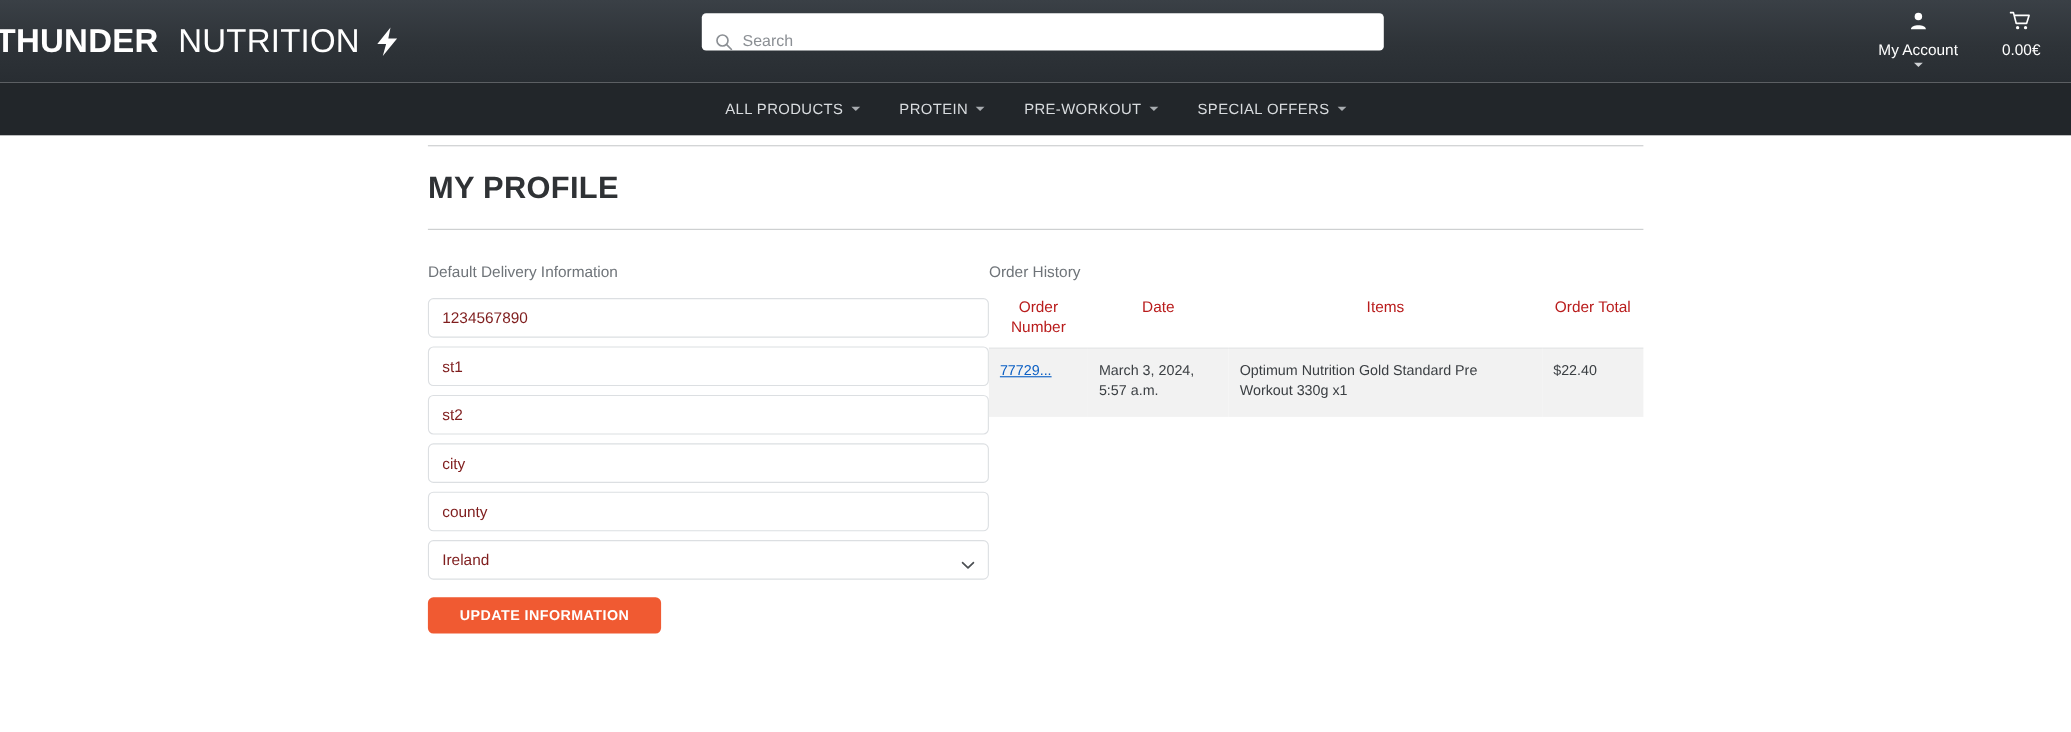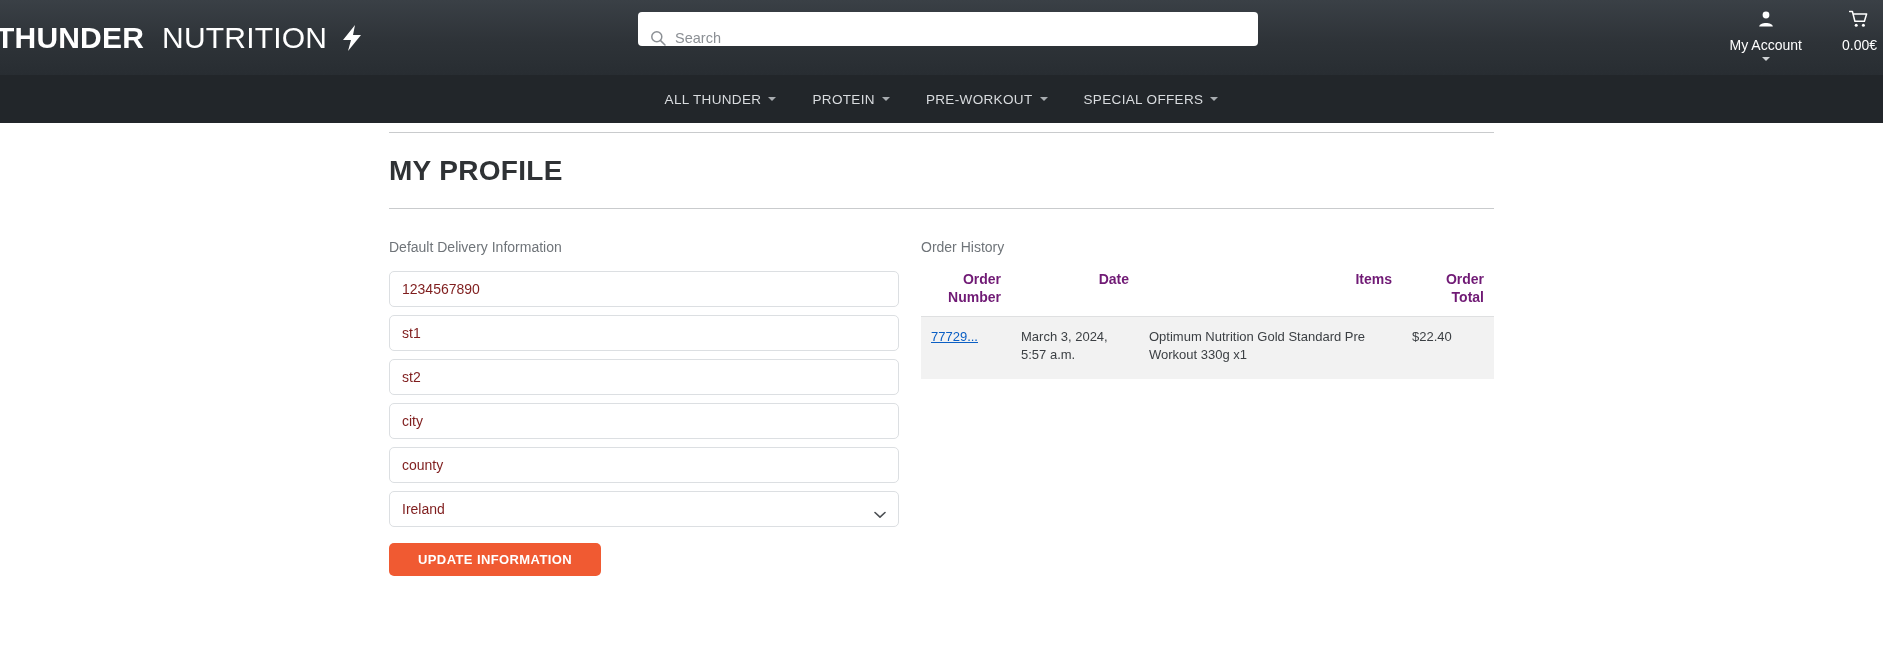--- a/index.html
+++ b/index.html
@@ -61,21 +61,21 @@
     font-family: "Liberation Sans", sans-serif;
     font-size: 14.5px;
     color: #3d4043;
     background: transparent;
     padding: 0;
   }
   .search-input::placeholder { color: #8b8f94; }
 
   .account-area {
     position: absolute;
-    right: 6px;
+    right: 28px;
     top: 10px;
     display: flex;
     align-items: flex-start;
     gap: 40px;
   }
   .acct-item {
     display: flex;
     flex-direction: column;
     align-items: center;
     color: #ffffff;
@@ -128,21 +128,21 @@
   .rule { height: 1px; background: #c9cbcd; width: 100%; }
   .page-title {
     font-size: 28px;
     font-weight: 700;
     color: #2f3235;
     letter-spacing: 0.3px;
     padding: 22px 0 21px 0;
     margin: 0;
   }
 
-  .columns { display: flex; gap: 22px; padding-top: 30px; }
+  .columns { display: flex; padding-top: 30px; }
   .col-left { width: 510px; flex: 0 0 510px; }
   .col-right { flex: 1 1 auto; }
 
   .section-label {
     font-size: 14px;
     color: #6f7479;
     margin-bottom: 16px;
   }
 
   .field {
@@ -179,24 +179,24 @@
     font-size: 13px;
     font-weight: 700;
     letter-spacing: 0.4px;
     padding: 9px 29px;
     cursor: pointer;
   }
 
   
   .orders-table { width: 100%; border-collapse: collapse; }
   .orders-table th {
-    text-align: right;
+    text-align: center;
     font-size: 14px;
-    font-weight: 700;
-    color: #701a75;
+    font-weight: 400;
+    color: #b91c1c;
     padding: 0 10px 10px 10px;
     vertical-align: top;
     line-height: 1.25;
   }
   .orders-table td {
     font-size: 13px;
     color: #3b3f43;
     padding: 11px 10px 16px 10px;
     vertical-align: top;
     line-height: 1.35;
@@ -259,21 +259,21 @@
           <circle cx="14.4" cy="15.2" r="1.5" fill="#ffffff"></circle>
         </svg>
       </span>
       <span>0.00€</span>
     </div>
   </div>
 </div>
 
 <div class="navbar">
   <div class="nav-item">
-    <span>ALL THUNDER</span>
+    <span>ALL PRODUCTS</span>
     <span class="nav-caret"></span>
   </div>
   <div class="nav-item">
     <span>PROTEIN</span>
     <span class="nav-caret"></span>
   </div>
   <div class="nav-item">
     <span>PRE-WORKOUT</span>
     <span class="nav-caret"></span>
   </div>

